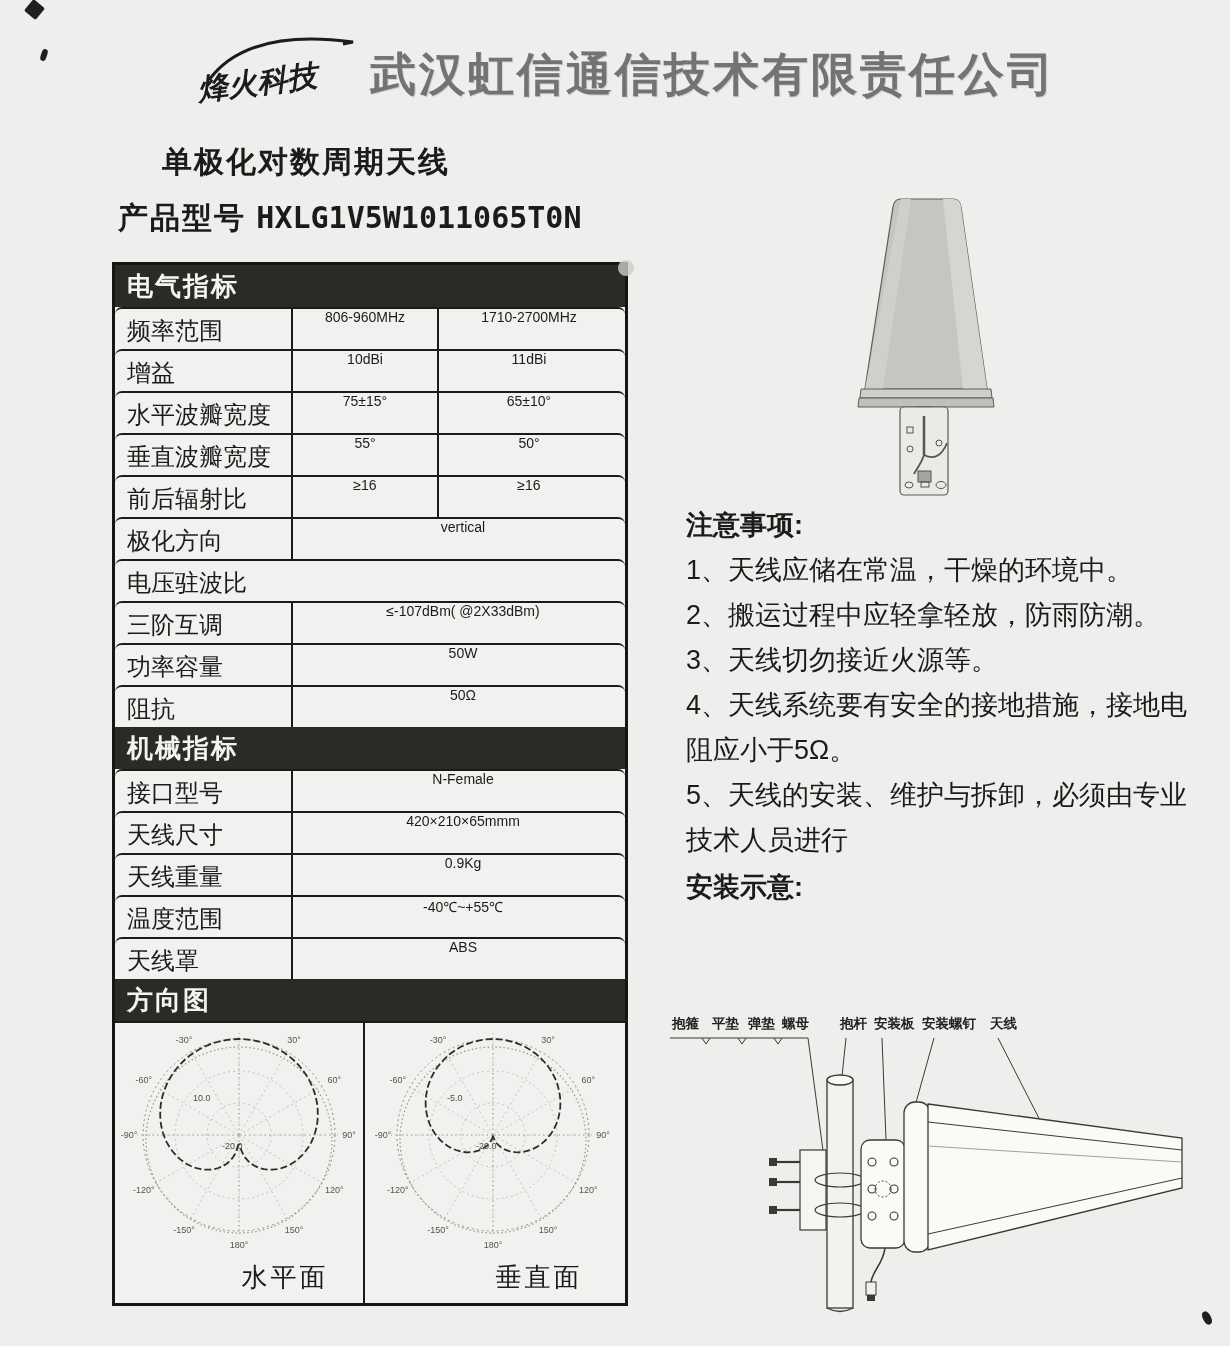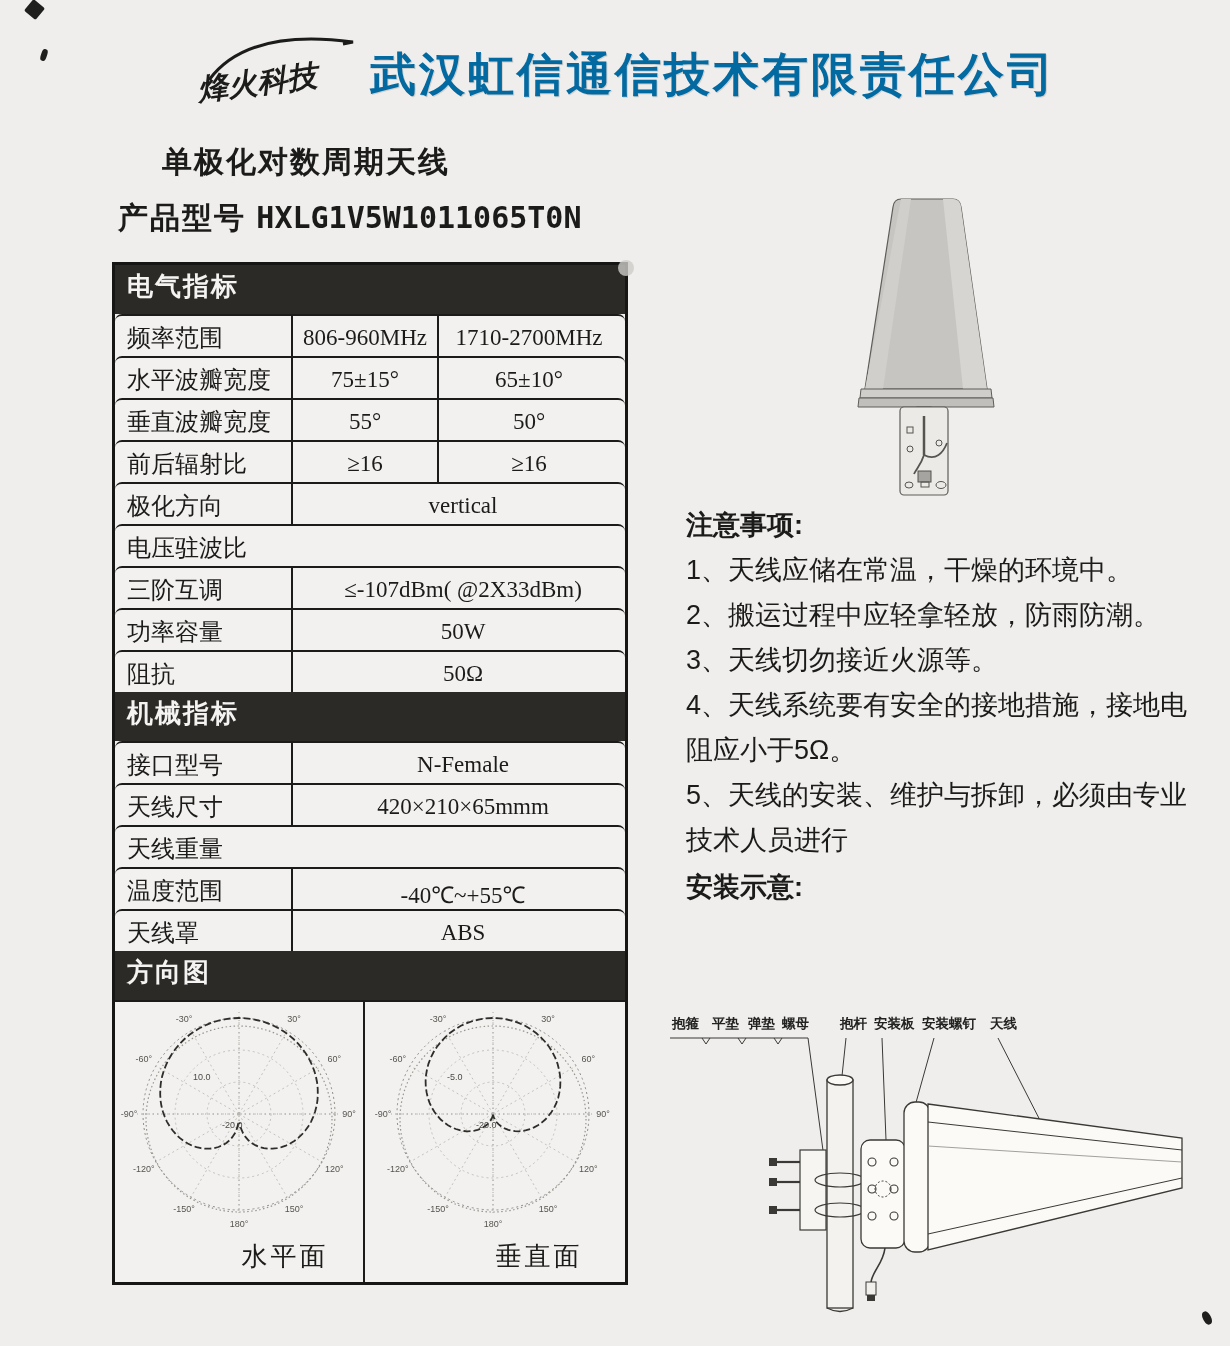--- a/index.html
+++ b/index.html
@@ -4,35 +4,35 @@
 <style>
   html,body{margin:0;padding:0;background:#d8d7d4;}
   .page{position:relative;width:1230px;height:1346px;margin:0 auto;
         background:#efeeec;overflow:hidden;
         font-family:"Liberation Sans","DejaVu Sans",sans-serif;color:#1b1b19;}
   
   .hdr{position:absolute;left:195px;top:22px;display:flex;align-items:flex-end;}
   .logo-svg{width:175px;height:96px;flex:0 0 auto;}
   .logo-text{font-family:"DejaVu Serif","Liberation Serif",serif;font-style:italic;font-weight:bold;font-size:30px;fill:#1c1c1a;}
   .swoosh{stroke:#1c1c1a;stroke-width:3;fill:none;}
-  .company{font-size:46px;font-weight:900;letter-spacing:3px;color:#0369a1;
+  .company{font-size:46px;font-weight:900;letter-spacing:3px;color:#737373;
            padding-bottom:12px;text-shadow:1px 1px 0 #55555233;}
   
   .title{position:absolute;left:118px;top:142px;font-size:30px;font-weight:700;letter-spacing:2px;margin-left:44px;}
   .model-line{position:absolute;left:118px;top:198px;font-size:30px;font-weight:700;letter-spacing:2px;}
   .model-val{font-family:"DejaVu Sans Mono","Liberation Mono",monospace;font-weight:600;letter-spacing:0;}
   
   .spec{position:absolute;left:112px;top:262px;width:510px;border:3px solid #161614;background:#f2f1ef;}
-  .bar{height:49px;line-height:42px;background:#2b2a27;color:#f4f3f1;
+  .bar{height:42px;line-height:42px;background:#2b2a27;color:#f4f3f1;
        font-size:26px;font-weight:700;letter-spacing:2px;padding-left:12px;box-sizing:border-box;}
   .row{display:grid;grid-template-columns:176px 146px 182px;height:42px;border-top:2px solid #1b1b19;box-sizing:border-box;border-radius:7px;}
   .row.m{grid-template-columns:176px 328px;}
   .lc{font-size:24px;padding:6px 0 0 12px;box-sizing:border-box;}
-  .vc{font-family:Liberation Serif, serif;font-size:23px;
-      text-align:center;padding-top:9px;border-left:2px solid #1b1b19;box-sizing:border-box;}
+  .vc{font-family:Liberation Sans, sans-serif;font-size:14px;
+      text-align:center;border-left:2px solid #1b1b19;box-sizing:border-box;}
   .vc.left{text-align:center;padding-left:14px;}
   .patterns{display:grid;grid-template-columns:248px 258px;height:280px;border-top:2px solid #1b1b19;}
   .pat-cell{position:relative;}
   .pat-cell+.pat-cell{border-left:2px solid #1b1b19;}
   .polar{display:block;margin:0 auto;}
   .caption{position:absolute;bottom:8px;width:100%;text-align:center;font-size:26px;letter-spacing:3px;margin-left:46px;}
   
   .rcol{position:absolute;left:686px;top:503px;width:522px;font-size:27px;line-height:45px;}
   .rcol .ntitle{font-weight:700;}
   .rcol p{margin:0;}
@@ -69,20 +69,25 @@
 
   <div class="spec">
     <div class="bar">电气指标</div>
     <div id="elec2">
         <div class="row">
           <div class="lc">频率范围</div>
           <div class="vc">806-960MHz</div>
           <div class="vc">1710-2700MHz</div>
         </div>
         <div class="row">
+          <div class="lc">增益</div>
+          <div class="vc">10dBi</div>
+          <div class="vc">11dBi</div>
+        </div>
+        <div class="row">
           <div class="lc">水平波瓣宽度</div>
           <div class="vc">75±15°</div>
           <div class="vc">65±10°</div>
         </div>
         <div class="row">
           <div class="lc">垂直波瓣宽度</div>
           <div class="vc">55°</div>
           <div class="vc">50°</div>
         </div>
         <div class="row">
@@ -117,20 +122,21 @@
         <div class="row m">
           <div class="lc">接口型号</div>
           <div class="vc left">N-Female</div>
         </div>
         <div class="row m">
           <div class="lc">天线尺寸</div>
           <div class="vc left">420×210×65mmm</div>
         </div>
         <div class="row m">
           <div class="lc">天线重量</div>
+          <div class="vc left">0.9Kg</div>
         </div>
         <div class="row m">
           <div class="lc">温度范围</div>
           <div class="vc left">-40℃~+55℃</div>
         </div>
         <div class="row m">
           <div class="lc">天线罩</div>
           <div class="vc left">ABS</div>
         </div>
       </div>

